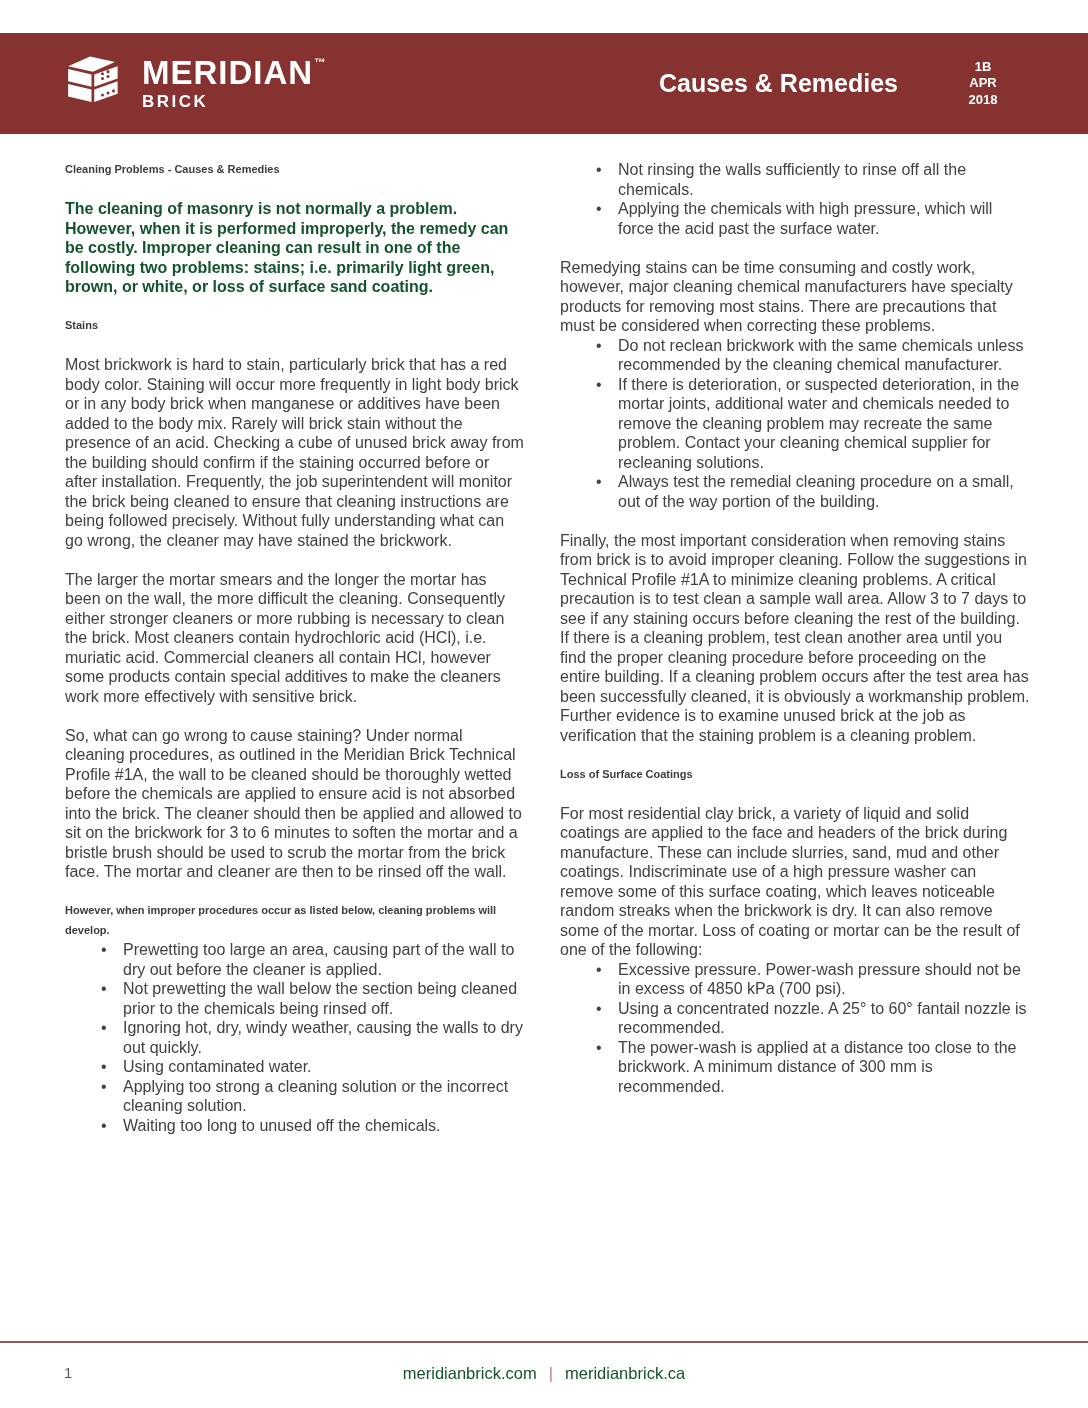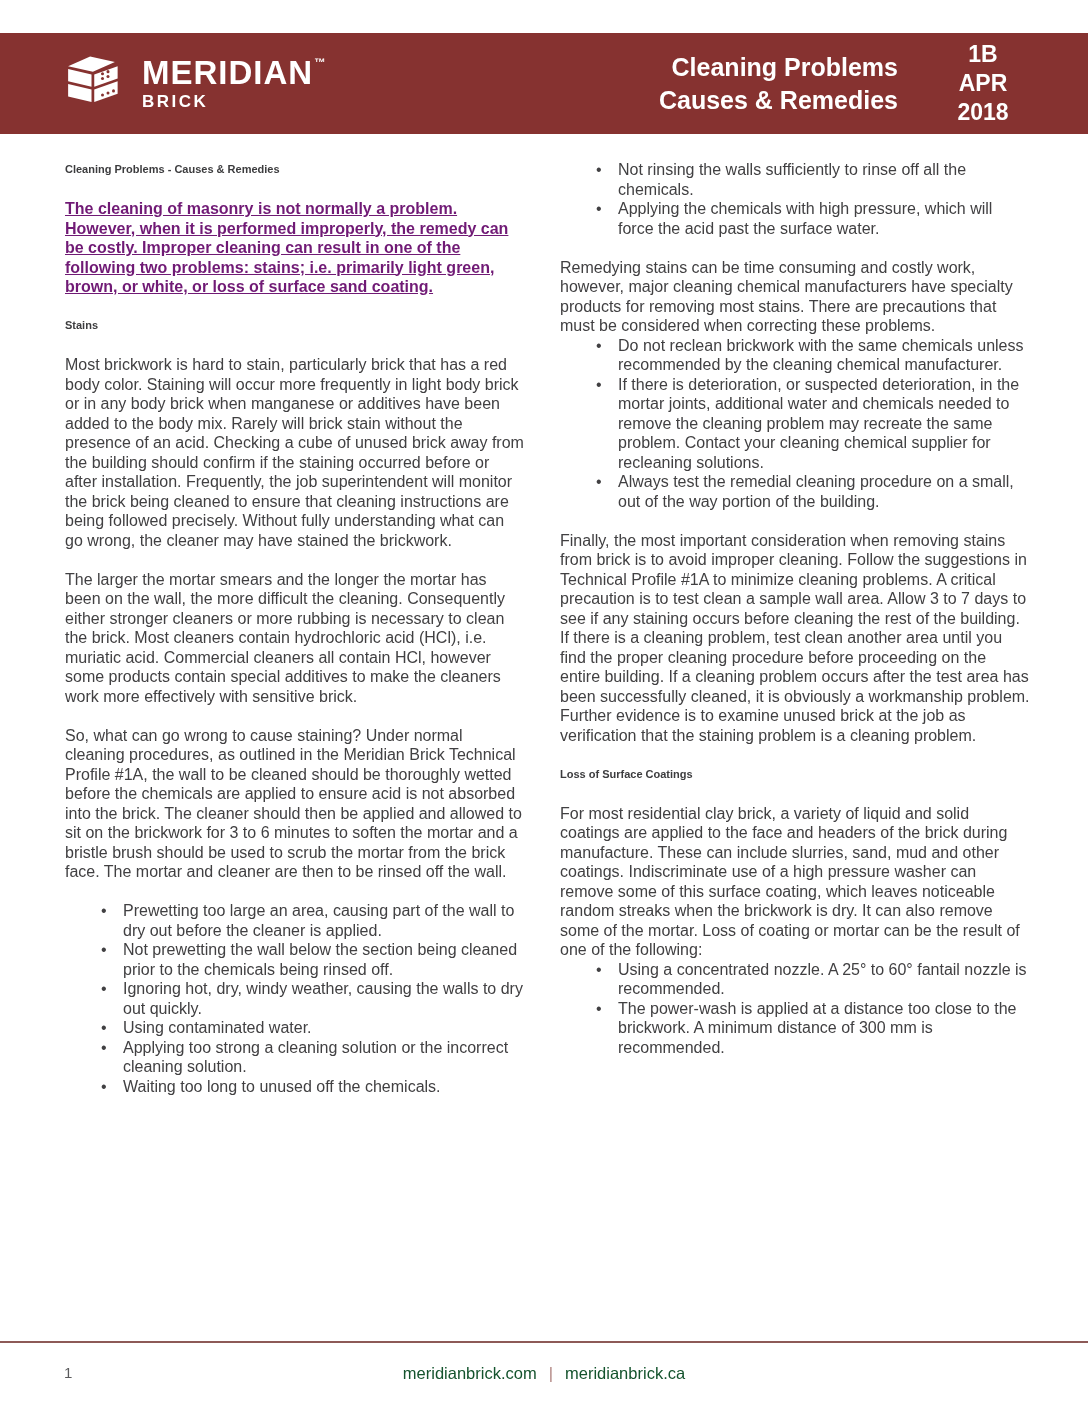--- a/index.html
+++ b/index.html
@@ -43,21 +43,21 @@
     line-height: 1.3;
     white-space: nowrap;
   }
   .edition {
     width: 170px;
     margin-right: 20px;
     flex: none;
     text-align: center;
     color: #ffffff;
     font-weight: bold;
-    font-size: 23px;
+    font-size: 13px;
     line-height: 1.25;
   }
 
   
   .col {
     position: absolute;
     top: 160px;
     font-size: 16px;
     line-height: 19.5px;
     color: #414042;
@@ -66,21 +66,21 @@
   .col-right { left: 560px; width: 470px; }
 
   .col p { margin: 0 0 19.5px 0; }
   .doc-heading {
     font-size: 11px;
     font-weight: bold;
     color: #3c3c3e;
     margin: 0 0 19.5px 0;
     line-height: 19.5px;
   }
-  .bold-para { font-weight: bold; color: #701a75; text-decoration: underline; }
+  .bold-para { font-weight: bold; color: #14532d; }
   .no-gap { margin-bottom: 0 !important; }
 
   ul.bullets {
     list-style: none;
     margin: 0 0 19.5px 0;
     padding: 0;
   }
   ul.bullets li {
     position: relative;
     padding-left: 58px;
@@ -142,38 +142,38 @@
       <div class="wordmark">
         <div class="brand-name">
           <span>MERIDIAN</span>
             <span class="brand-tm">™</span>
         </div>
         <div class="brand-sub">BRICK</div>
       </div>
     </div>
 
     <div class="title-block">
-      <div>Cleaning Problems</div>
       <div>Causes &amp; Remedies</div>
     </div>
 
     <div class="edition">
       <div>1B</div>
       <div>APR</div>
       <div>2018</div>
     </div>
   </div>
 
   <div class="col col-left">
     <h2 class="doc-heading">Cleaning Problems - Causes &amp; Remedies</h2>
     <p class="bold-para">The cleaning of masonry is not normally a problem. However, when it is performed improperly, the remedy can be costly. Improper cleaning can result in one of the following two problems: stains; i.e. primarily light green, brown, or white, or loss of surface sand coating.</p>
     <h2 class="doc-heading">Stains</h2>
     <p>Most brickwork is hard to stain, particularly brick that has a red body color. Staining will occur more frequently in light body brick or in any body brick when manganese or additives have been added to the body mix. Rarely will brick stain without the presence of an acid. Checking a cube of unused brick away from the building should confirm if the staining occurred before or after installation. Frequently, the job superintendent will monitor the brick being cleaned to ensure that cleaning instructions are being followed precisely. Without fully understanding what can go wrong, the cleaner may have stained the brickwork.</p>
     <p>The larger the mortar smears and the longer the mortar has been on the wall, the more difficult the cleaning. Consequently either stronger cleaners or more rubbing is necessary to clean the brick. Most cleaners contain hydrochloric acid (HCl), i.e. muriatic acid. Commercial cleaners all contain HCl, however some products contain special additives to make the cleaners work more effectively with sensitive brick.</p>
     <p>So, what can go wrong to cause staining? Under normal cleaning procedures, as outlined in the Meridian Brick Technical Profile #1A, the wall to be cleaned should be thoroughly wetted before the chemicals are applied to ensure acid is not absorbed into the brick. The cleaner should then be applied and allowed to sit on the brickwork for 3 to 6 minutes to soften the mortar and a bristle brush should be used to scrub the mortar from the brick face. The mortar and cleaner are then to be rinsed off the wall.</p>
+    <h2 class="doc-heading no-gap">However, when improper procedures occur as listed below, cleaning problems will develop.</h2>
     <ul class="bullets">
       <li>Prewetting too large an area, causing part of the wall to dry out before the cleaner is applied.</li>
       <li>Not prewetting the wall below the section being cleaned prior to the chemicals being rinsed off.</li>
       <li>Ignoring hot, dry, windy weather, causing the walls to dry out quickly.</li>
       <li>Using contaminated water.</li>
       <li>Applying too strong a cleaning solution or the incorrect cleaning solution.</li>
       <li>Waiting too long to unused off the chemicals.</li>
     </ul>
   </div>
 
@@ -185,20 +185,21 @@
     <p class="no-gap">Remedying stains can be time consuming and costly work, however, major cleaning chemical manufacturers have specialty products for removing most stains. There are precautions that must be considered when correcting these problems.</p>
     <ul class="bullets">
       <li>Do not reclean brickwork with the same chemicals unless recommended by the cleaning chemical manufacturer.</li>
       <li>If there is deterioration, or suspected deterioration, in the mortar joints, additional water and chemicals needed to remove the cleaning problem may recreate the same problem. Contact your cleaning chemical supplier for recleaning solutions.</li>
       <li>Always test the remedial cleaning procedure on a small, out of the way portion of the building.</li>
     </ul>
     <p>Finally, the most important consideration when removing stains from brick is to avoid improper cleaning. Follow the suggestions in Technical Profile #1A to minimize cleaning problems. A critical precaution is to test clean a sample wall area. Allow 3 to 7 days to see if any staining occurs before cleaning the rest of the building. If there is a cleaning problem, test clean another area until you find the proper cleaning procedure before proceeding on the entire building. If a cleaning problem occurs after the test area has been successfully cleaned, it is obviously a workmanship problem. Further evidence is to examine unused brick at the job as verification that the staining problem is a cleaning problem.</p>
     <h2 class="doc-heading">Loss of Surface Coatings</h2>
     <p class="no-gap">For most residential clay brick, a variety of liquid and solid coatings are applied to the face and headers of the brick during manufacture. These can include slurries, sand, mud and other coatings. Indiscriminate use of a high pressure washer can remove some of this surface coating, which leaves noticeable random streaks when the brickwork is dry. It can also remove some of the mortar. Loss of coating or mortar can be the result of one of the following:</p>
     <ul class="bullets">
+      <li>Excessive pressure. Power-wash pressure should not be in excess of 4850 kPa (700 psi).</li>
       <li>Using a concentrated nozzle. A 25° to 60° fantail nozzle is recommended.</li>
       <li>The power-wash is applied at a distance too close to the brickwork. A minimum distance of 300 mm is recommended.</li>
     </ul>
   </div>
 
   <div class="footer-rule"></div>
   <div class="page-num">1</div>
   <div class="footer-links">
     <span class="site">meridianbrick.com</span><span class="sep">|</span><span class="site">meridianbrick.ca</span>
   </div>

